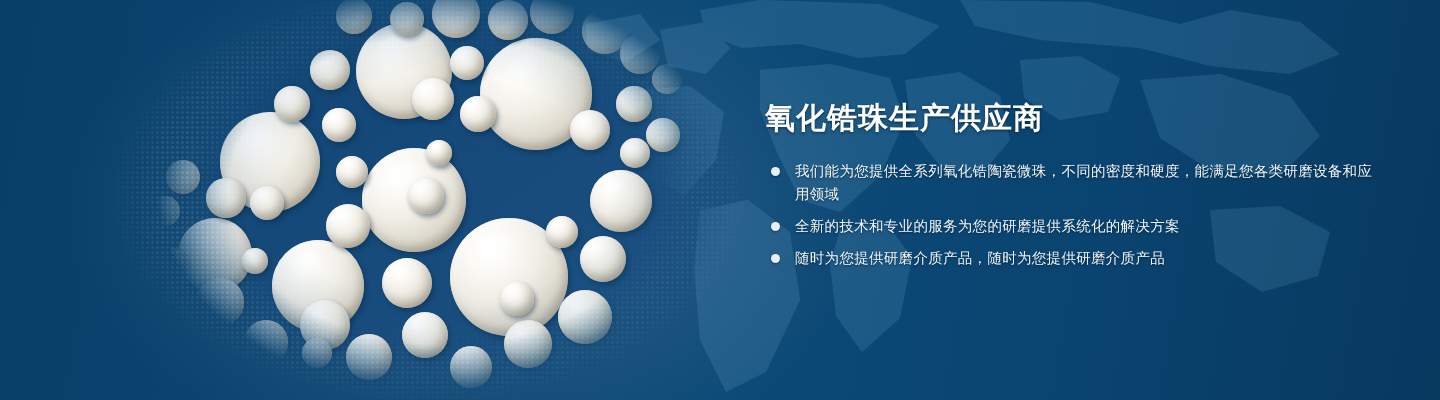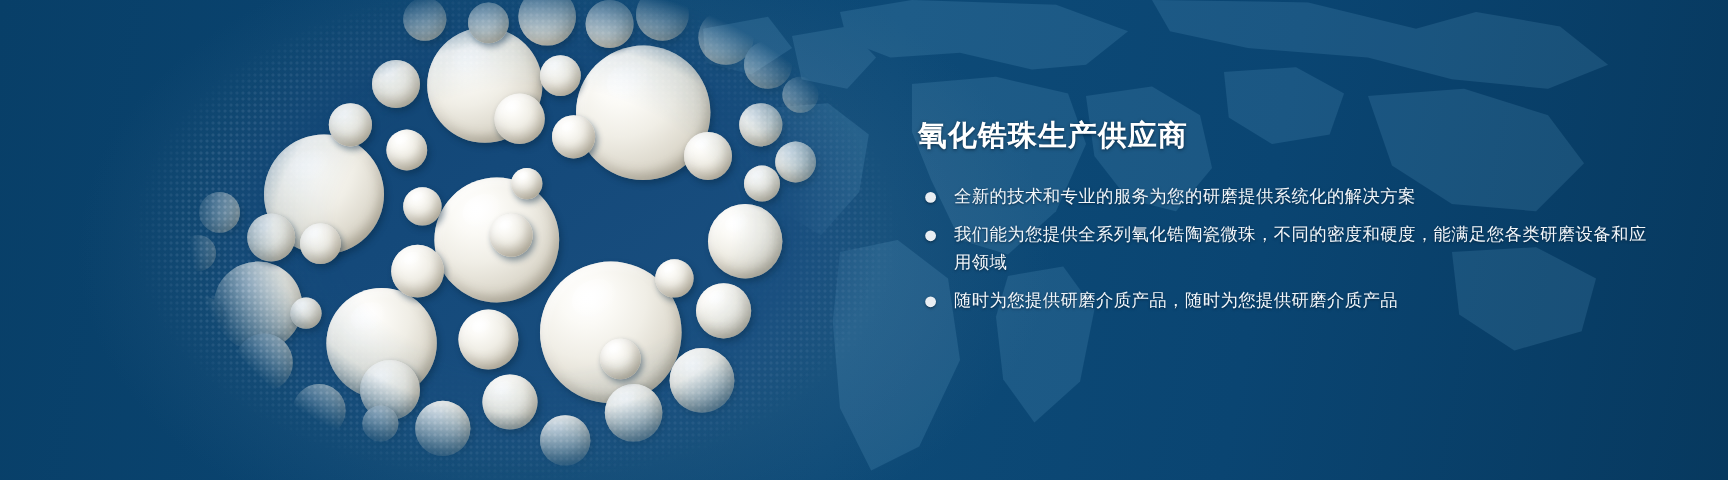--- a/index.html
+++ b/index.html
@@ -97,21 +97,21 @@
 
   
   .copy {
     position: absolute;
     left: 765px;
     top: 100px;
     width: 620px;
   }
   .headline {
     margin: 0;
-    font-size: 24px;
+    font-size: 30px;
     font-weight: bold;
     letter-spacing: 1px;
     color: #ffffff;
     text-shadow: 0 1px 3px rgba(2,26,45,0.75);
     line-height: 1.2;
   }
   .bullets {
     list-style: none;
     margin: 24px 0 0 0;
     padding: 0;
@@ -219,25 +219,25 @@
     <div class="bead" style="left:92px;top:258px;width:26px;height:26px;"></div>
     <div class="bead" style="left:8px;top:258px;width:28px;height:28px;"></div>
   </div>
 
   <div class="copy">
     <h1 class="headline">氧化锆珠生产供应商</h1>
 
     <ul class="bullets">
       <li class="bullet">
         <span class="bullet-dot"></span>
-        <span>全新的技术和专业的服务为您的研磨提供系统化的解决方案</span>
+        <span>我们能为您提供全系列氧化锆陶瓷微珠，不同的密度和硬度，能满足您各类研磨设备和应用领域</span>
       </li>
       <li class="bullet">
         <span class="bullet-dot"></span>
-        <span>我们能为您提供全系列氧化锆陶瓷微珠，不同的密度和硬度，能满足您各类研磨设备和应用领域</span>
+        <span>全新的技术和专业的服务为您的研磨提供系统化的解决方案</span>
       </li>
       <li class="bullet">
         <span class="bullet-dot"></span>
         <span>随时为您提供研磨介质产品，随时为您提供研磨介质产品</span>
       </li>
     </ul>
   </div>
 
 </div>
 

